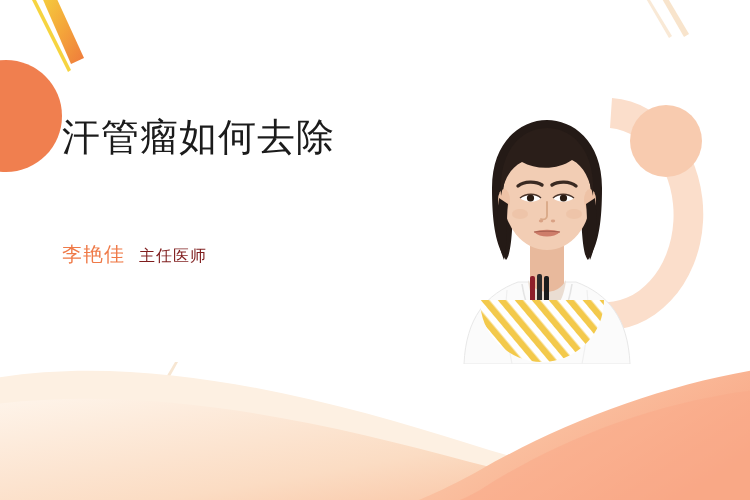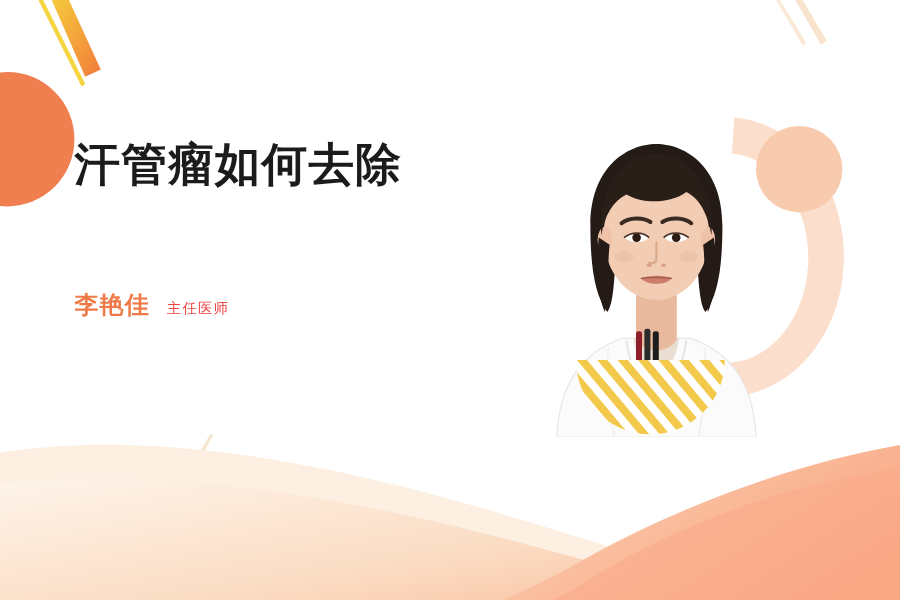--- a/index.html
+++ b/index.html
@@ -35,38 +35,38 @@
     top: 112px;
     width: 400px;
     z-index: 40;
   }
 
   #title {
     font-size: 38px;
     line-height: 50px;
     letter-spacing: 1px;
     color: #1b1b1b;
-    font-weight: 700;
+    font-weight: 400;
     white-space: nowrap;
   }
 
   #credit-line {
     margin-top: 78px;
     white-space: nowrap;
     line-height: 28px;
   }
   #doctor-name {
     font-size: 20px;
-    font-weight: bold;
+    font-weight: normal;
     color: #ef7a48;
     letter-spacing: 1px;
   }
   #doctor-title {
-    font-size: 12px;
-    color: #ef4444;
+    font-size: 16px;
+    color: #7f1d1d;
     letter-spacing: 1px;
     margin-left: 14px;
     text-align: right;
   }
 
   #affiliation-line {
     margin-top: 12px;
     white-space: nowrap;
     line-height: 28px;
   }

